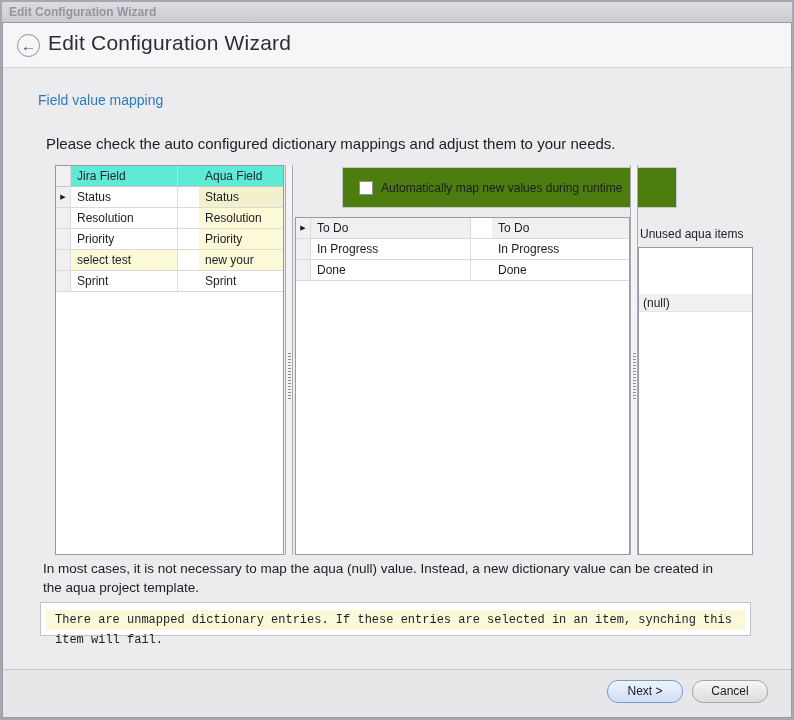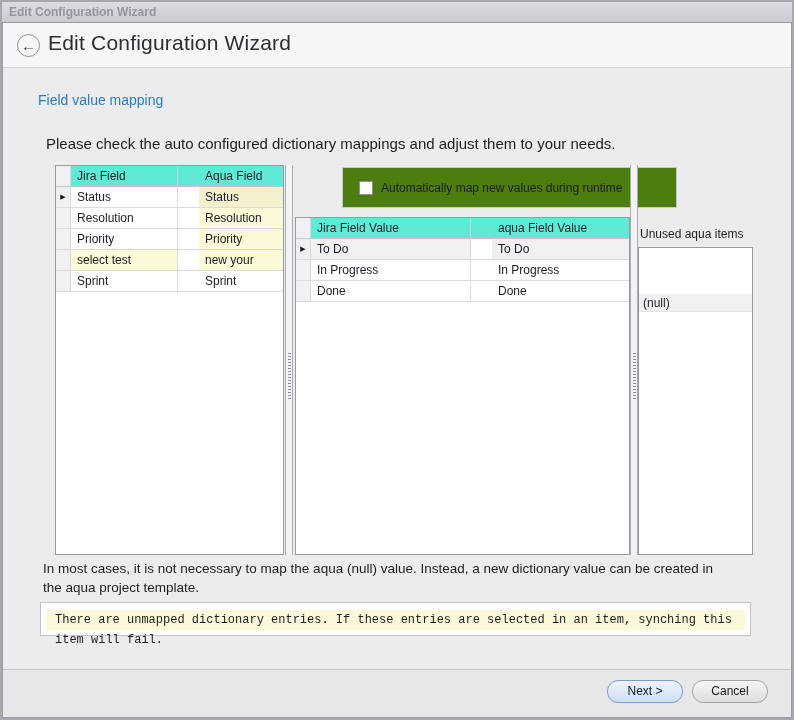--- a/index.html
+++ b/index.html
@@ -154,25 +154,20 @@
     <div id="split1" class="splitter">
       <div class="grip"></div>
     </div>
 
     <div id="chkbox-group">
       <span id="chk"></span>
       <span id="chk-label">Automatically map new values during runtime</span>
     </div>
 
     <div id="valuegrid" class="grid">
-      <div class="g-header">
-        <div class="sel"></div>
-        <div class="hcell m1">Jira Field Value</div>
-        <div class="hcell last">aqua Field Value</div>
-      </div>
       <div class="g-row">
         <div class="sel">
             <span class="arrow">▶</span>
           </div>
         <div class="cell m1 gsel">To Do</div>
         <div class="cell last gsel">To Do</div>
       </div>
       <div class="g-row">
         <div class="sel"></div>
         <div class="cell m1">In Progress</div>

